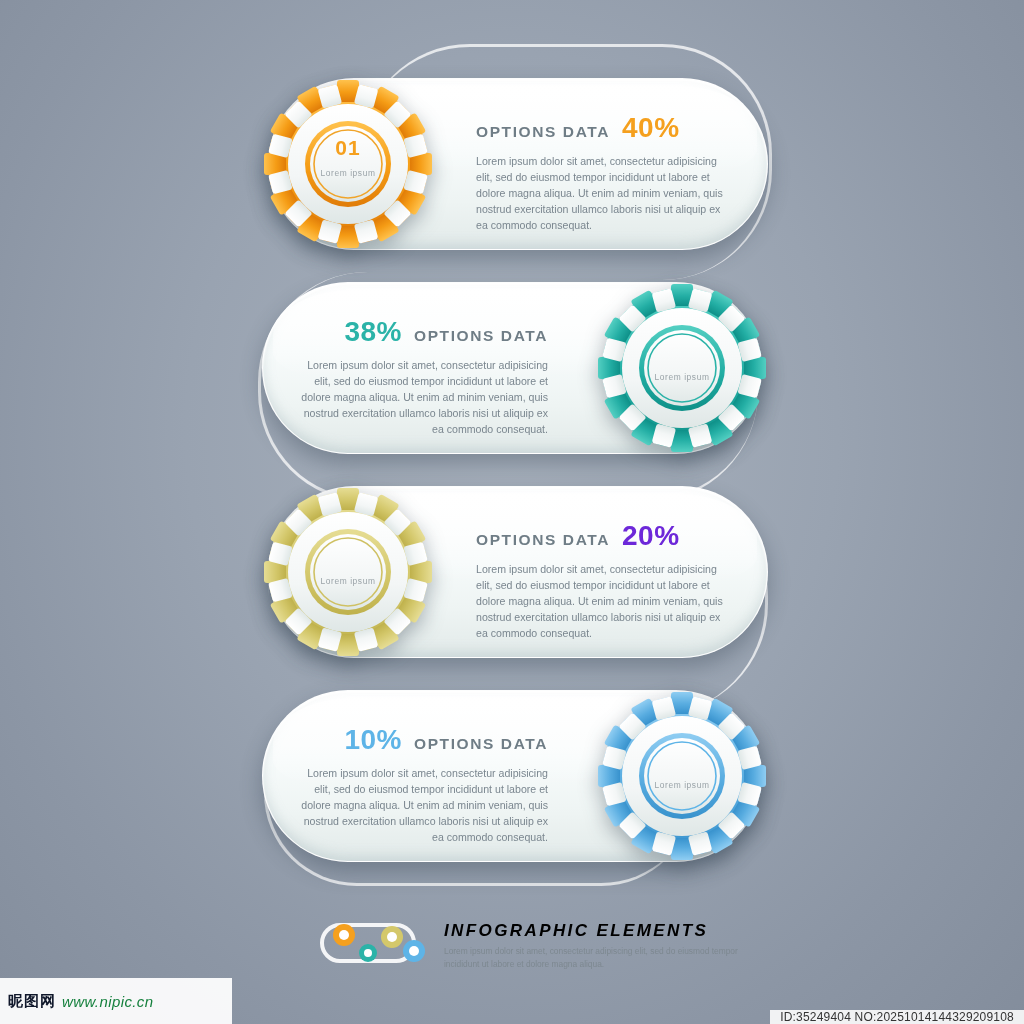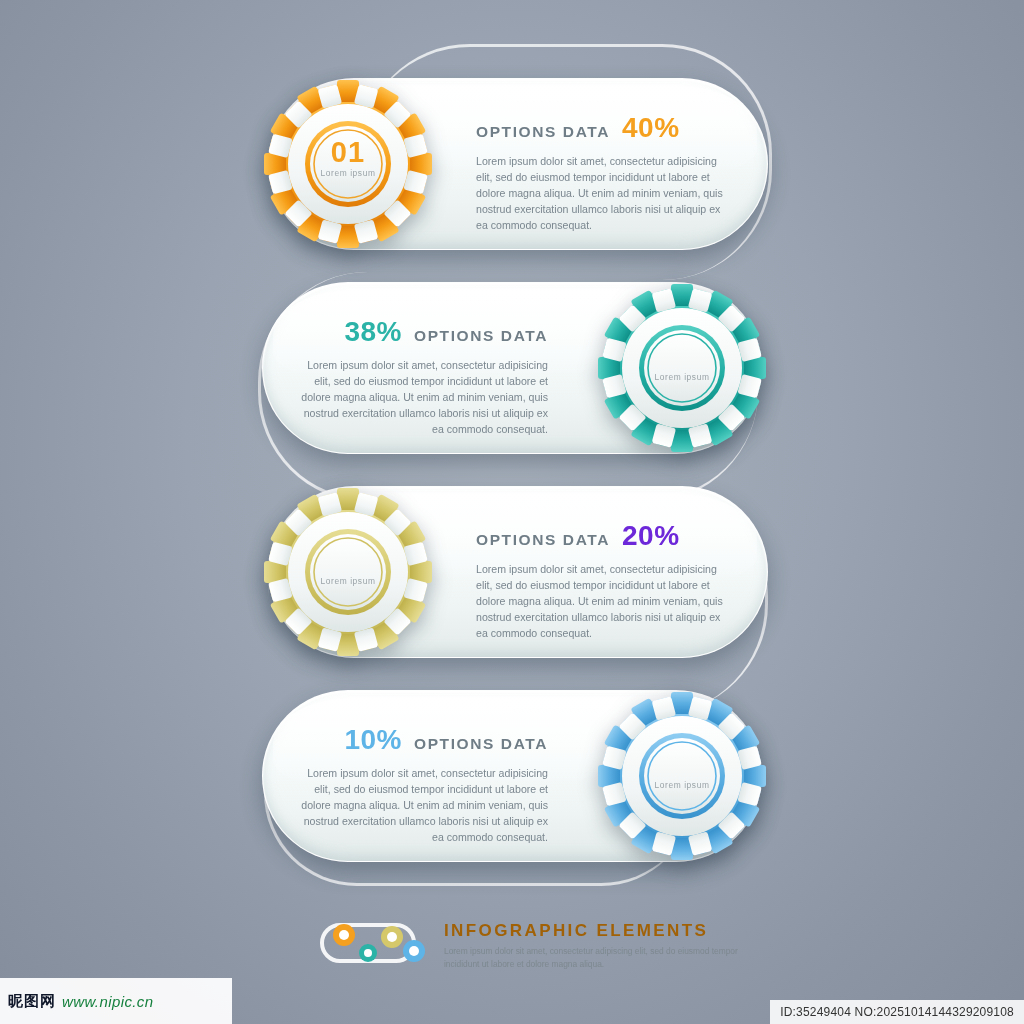--- a/index.html
+++ b/index.html
@@ -60,51 +60,51 @@
   .body.right{text-align:left;}
   .body.leftal{text-align:right;}
 
   
   .gearwrap{position:absolute;width:168px;height:168px;top:2px;}
   .gearwrap.left{left:-4px;}
   .gearwrap.right{right:-4px;}
   .gearwrap svg{display:block;width:168px;height:168px;filter:drop-shadow(0 7px 10px rgba(30,45,60,.35));}
   .gearnum{
     position:absolute;left:0;right:0;top:56px;text-align:center;
-    font-size:29px;font-weight:bold;letter-spacing:1px;
+    font-size:21px;font-weight:bold;letter-spacing:1px;
   }
   .gearsub{
     position:absolute;left:0;right:0;top:88px;text-align:center;
     font-size:8.4px;letter-spacing:.6px;color:#9aa3a8;
   }
 
   
   .footer{position:absolute;left:318px;top:905px;width:420px;height:70px;}
   .footer-title{
     position:absolute;left:126px;top:16px;font-size:17px;letter-spacing:2.4px;
-    font-weight:bold;color:#a16207;white-space:nowrap;
+    font-weight:bold;color:#000000;white-space:nowrap;font-style:italic;
   }
   .footer-body{
     position:absolute;left:126px;top:40px;width:300px;font-size:8.4px;line-height:1.5;
     color:#7d8890;
   }
   .footer-icon{position:absolute;left:0;top:10px;width:120px;height:56px;}
 
   
   .wm-left{
     position:absolute;left:0;bottom:0;width:232px;height:46px;
     background:rgba(255,255,255,.93);display:flex;align-items:center;gap:6px;padding-left:8px;
     box-sizing:border-box;
   }
   .wm-logo{
     font-size:15px;color:#0f172a;font-weight:bold;letter-spacing:1px;
   }
   .wm-url{font-size:15px;color:#15803d;letter-spacing:.4px;font-style:italic;}
   .wm-right{
-    position:absolute;right:0;bottom:0;height:24px;padding:0 10px;
+    position:absolute;right:0;bottom:0;height:14px;padding:0 10px;
     background:rgba(250,250,250,.92);display:flex;align-items:center;
     font-size:12px;color:#333;letter-spacing:.2px;
   }
 </style>
 </head>
 <body>
 
 <div class="stage">
 
   <div class="rail r1"></div>

